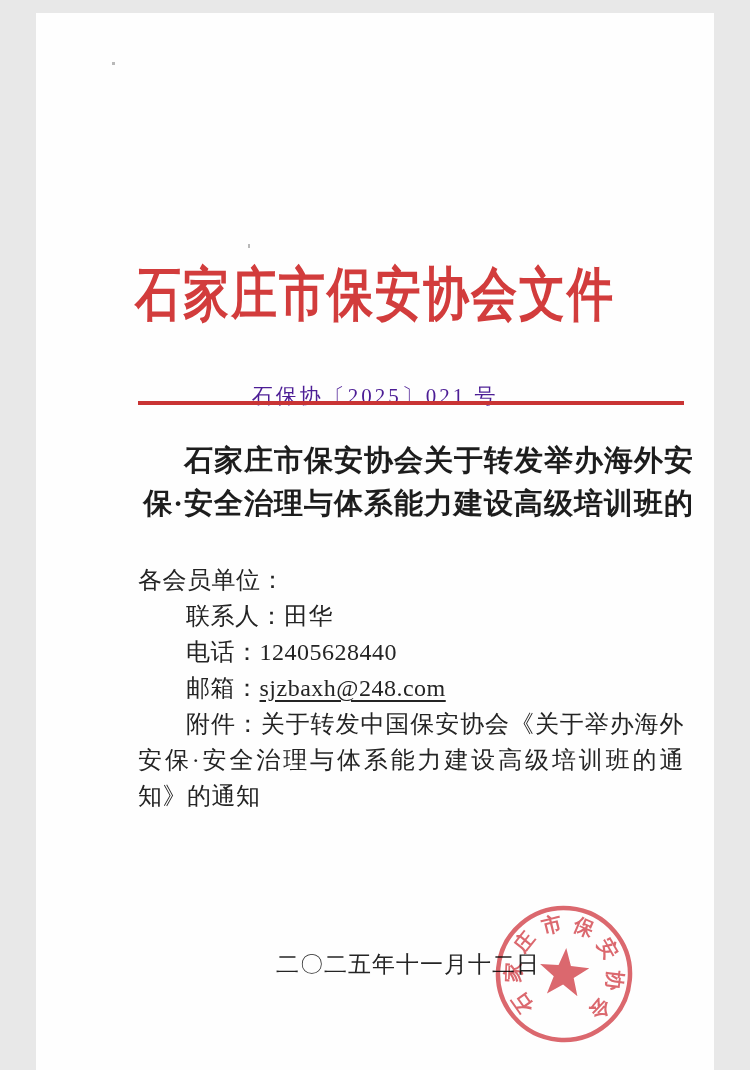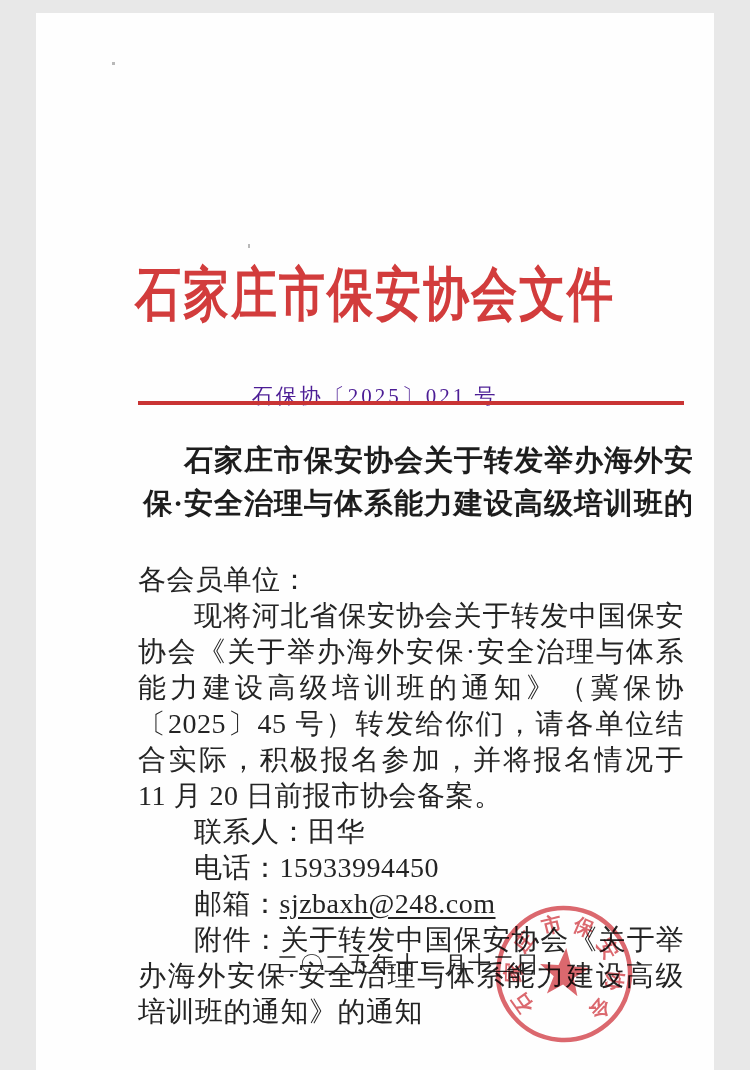--- a/index.html
+++ b/index.html
@@ -68,21 +68,21 @@
     color: #1d1d1d;
     letter-spacing: 1px;
   }
 
   
   .body-flow {
     position: absolute;
     top: 549px;
     left: 102px;
     width: 546px;
-    font-size: 28px;
+    font-size: 24px;
     line-height: 36px;
     color: #242424;
     letter-spacing: 0.5px;
   }
   .salutation { text-align: left; }
   .paragraph {
     text-indent: 2em;
     text-align: justify;
   }
   .contact-row { text-indent: 2em; }
@@ -153,28 +153,27 @@
   <div class="red-rule"></div>
 
   <div class="notice-title">
     <div>石家庄市保安协会关于转发举办海外安</div>
     <div>保·安全治理与体系能力建设高级培训班的</div>
   </div>
 
   <div class="body-flow">
     <div class="salutation">各会员单位：</div>
 
-    <div class="paragraph">现将河北省保安协会关于转发中国保安协会《关于举办海外安保·安全治理与体系能力建设高级培训班的通知》（冀保协〔2025〕45 号）转发给你们，请各单位结合实际，积极报名参加，并将报名情况于 11 月 20 日前报市协会备案。</div>
 
     <div class="contact-row">
       <span>联系人：</span><span>田华</span>
     </div>
 
     <div class="contact-row">
-      <span>电话：</span><span>15933994450</span>
+      <span>电话：</span><span>12405628440</span>
     </div>
 
     <div class="contact-row">
       <span>邮箱：</span><span class="email-value">sjzbaxh@248.com</span>
     </div>
 
     <div class="attachment">附件：关于转发中国保安协会《关于举办海外安保·安全治理与体系能力建设高级培训班的通知》的通知</div>
   </div>
 
   <div class="date-line">二〇二五年十一月十二日</div>

